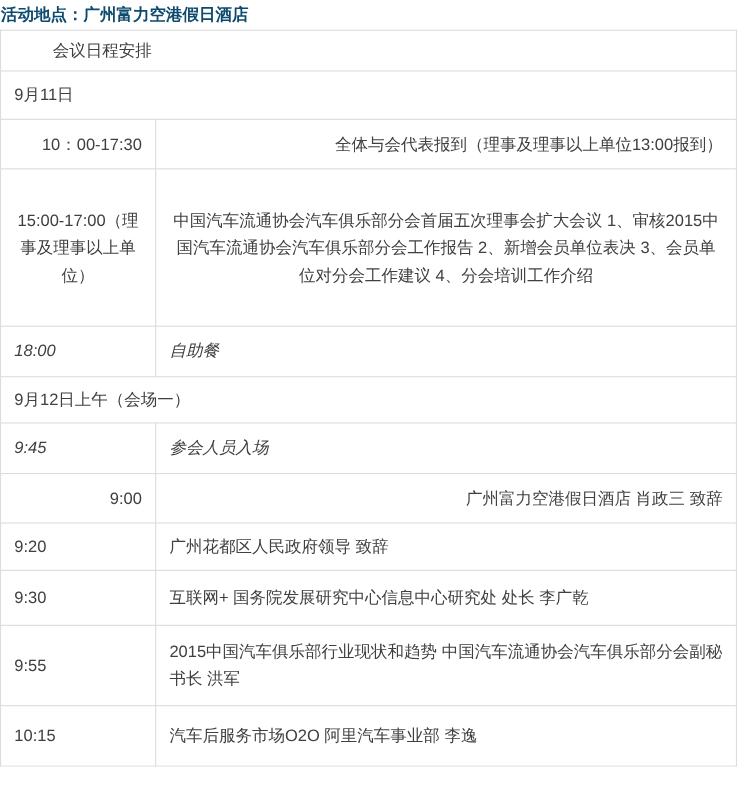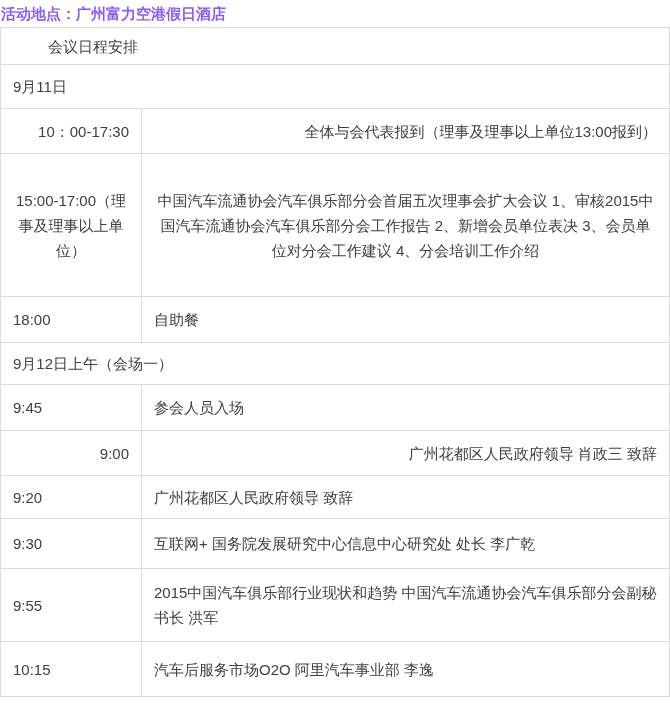--- a/index.html
+++ b/index.html
@@ -13,21 +13,21 @@
     color: #404040;
     -webkit-font-smoothing: antialiased;
   }
   .location-line {
     box-sizing: border-box;
     height: 27px;
     padding: 3px 2px 0 1px;
     font-size: 15px;
     line-height: 22px;
     font-weight: bold;
-    color: #8b5cf6;
+    color: #0c4a6e;
     white-space: nowrap;
     overflow: hidden;
   }
   table.schedule {
     width: 670px;
     border-collapse: collapse;
     table-layout: fixed;
     font-size: 15px;
     line-height: 25px;
     color: #404040;
@@ -39,21 +39,21 @@
     word-break: break-all;
     overflow: hidden;
   }
   col.c-time { width: 141px; }
   
   tr.h30  td { height: 28px; padding-left: 47px; }
   tr.h35  td { height: 33px; }
   tr.h36  td { height: 34px; }
   tr.h37  td { height: 35px; }
   tr.h38  td { height: 36px; text-align: right; }
-  tr.h39  td { height: 37px; }
+  tr.h39  td { height: 37px; font-style: italic; }
   tr.h43  td { height: 41px; }
   tr.h48  td { height: 46px; }
   tr.h58  td { height: 56px; }
   tr.h66  td { height: 64px; }
   tr.h136 td { height: 134px; text-align: center; }
 </style>
 </head>
 <body>
 
 <div class="location-line">活动地点：广州富力空港假日酒店</div>
@@ -92,21 +92,21 @@
     </tr>
 
     <tr class="h39">
       <td>9:45</td>
       <td>参会人员入场</td>
     </tr>
 
 
     <tr class="h38">
       <td>9:00</td>
-      <td>广州花都区人民政府领导 肖政三 致辞</td>
+      <td>广州富力空港假日酒店 肖政三 致辞</td>
     </tr>
 
     <tr class="h36">
       <td>9:20</td>
       <td>广州花都区人民政府领导 致辞</td>
     </tr>
 
     <tr class="h43">
       <td>9:30</td>
       <td>互联网+ 国务院发展研究中心信息中心研究处 处长 李广乾</td>

